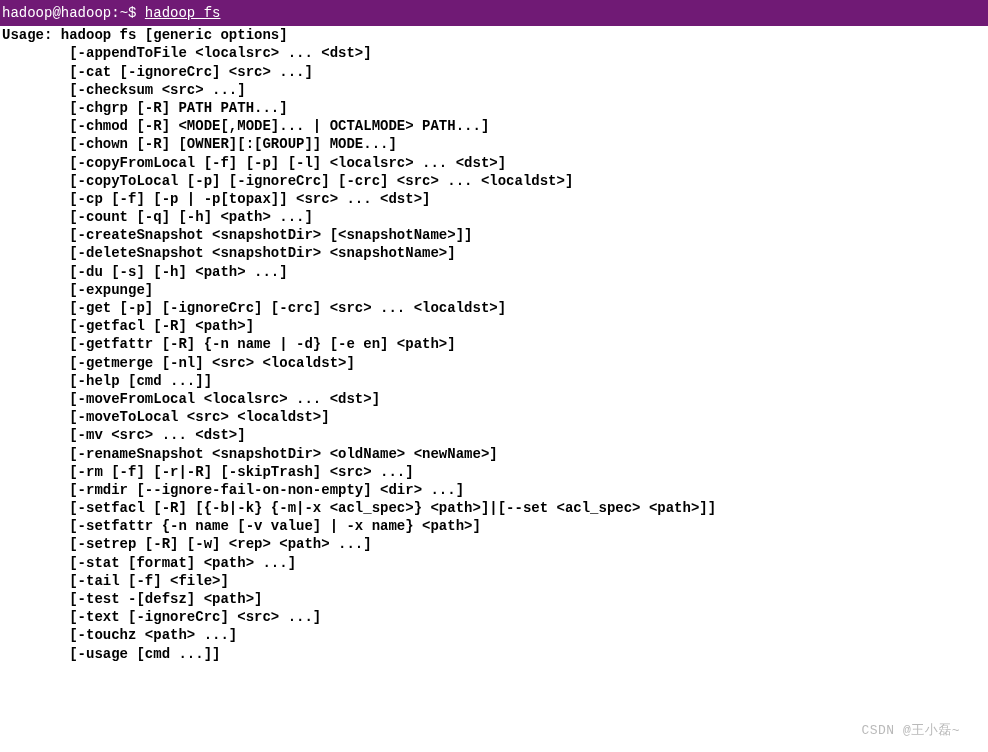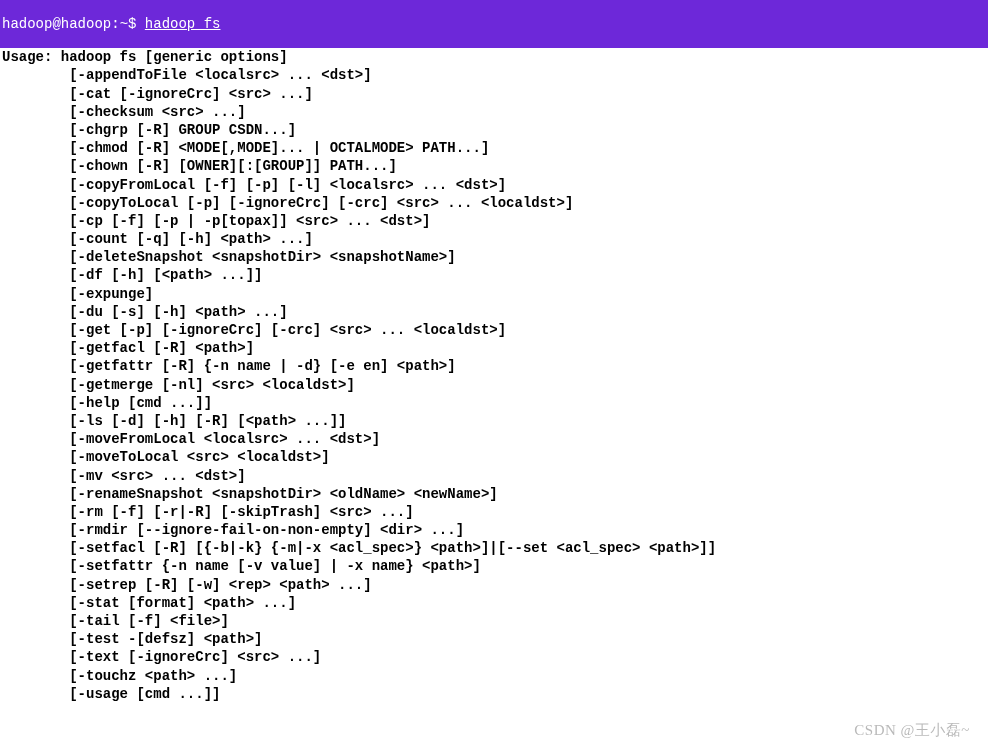--- a/index.html
+++ b/index.html
@@ -12,70 +12,69 @@
       font-family: "Courier New", Courier, monospace;
       font-size: 14px;
       line-height: 1.3;
       color: #000000;
       width: 988px;
       height: 752px;
       overflow: hidden;
       position: relative;
     }
     .prompt-line {
-      background: #6d28d9;
+      background: #701a75;
       color: #ffffff;
-      padding: 15px 2px;
+      padding: 4px 2px;
       white-space: pre;
     }
     .prompt-line .command {
       text-decoration: underline;
     }
     .output {
       white-space: pre;
       padding: 0 2px;
       font-weight: bold;
     }
     .watermark {
       position: absolute;
       bottom: 12px;
-      right: 18px;
+      right: 28px;
       color: rgba(128, 128, 128, 0.55);
-      font-family: Liberation Serif, serif;
-      font-size: 15px;
+      font-family: Liberation Mono, monospace;
+      font-size: 13px;
       letter-spacing: 0.5px;
       pointer-events: none;
     }
   </style>
 </head>
 <body>
 
 <div class="prompt-line"><span>hadoop@hadoop</span>:<span>~</span><span>$</span> <span class="command">hadoop fs</span></div>
 <div class="output">Usage: hadoop fs [generic options]</div>
 <div id="options-container">
     <div class="output">        [-appendToFile &lt;localsrc&gt; ... &lt;dst&gt;]</div>
     <div class="output">        [-cat [-ignoreCrc] &lt;src&gt; ...]</div>
     <div class="output">        [-checksum &lt;src&gt; ...]</div>
-    <div class="output">        [-chgrp [-R] GROUP CSDN...]</div>
+    <div class="output">        [-chgrp [-R] PATH PATH...]</div>
     <div class="output">        [-chmod [-R] &lt;MODE[,MODE]... | OCTALMODE&gt; PATH...]</div>
-    <div class="output">        [-chown [-R] [OWNER][:[GROUP]] PATH...]</div>
+    <div class="output">        [-chown [-R] [OWNER][:[GROUP]] MODE...]</div>
     <div class="output">        [-copyFromLocal [-f] [-p] [-l] &lt;localsrc&gt; ... &lt;dst&gt;]</div>
     <div class="output">        [-copyToLocal [-p] [-ignoreCrc] [-crc] &lt;src&gt; ... &lt;localdst&gt;]</div>
     <div class="output">        [-cp [-f] [-p | -p[topax]] &lt;src&gt; ... &lt;dst&gt;]</div>
     <div class="output">        [-count [-q] [-h] &lt;path&gt; ...]</div>
+    <div class="output">        [-createSnapshot &lt;snapshotDir&gt; [&lt;snapshotName&gt;]]</div>
     <div class="output">        [-deleteSnapshot &lt;snapshotDir&gt; &lt;snapshotName&gt;]</div>
-    <div class="output">        [-df [-h] [&lt;path&gt; ...]]</div>
+    <div class="output">        [-du [-s] [-h] &lt;path&gt; ...]</div>
     <div class="output">        [-expunge]</div>
-    <div class="output">        [-du [-s] [-h] &lt;path&gt; ...]</div>
     <div class="output">        [-get [-p] [-ignoreCrc] [-crc] &lt;src&gt; ... &lt;localdst&gt;]</div>
     <div class="output">        [-getfacl [-R] &lt;path&gt;]</div>
     <div class="output">        [-getfattr [-R] {-n name | -d} [-e en] &lt;path&gt;]</div>
     <div class="output">        [-getmerge [-nl] &lt;src&gt; &lt;localdst&gt;]</div>
     <div class="output">        [-help [cmd ...]]</div>
-    <div class="output">        [-ls [-d] [-h] [-R] [&lt;path&gt; ...]]</div>
     <div class="output">        [-moveFromLocal &lt;localsrc&gt; ... &lt;dst&gt;]</div>
     <div class="output">        [-moveToLocal &lt;src&gt; &lt;localdst&gt;]</div>
     <div class="output">        [-mv &lt;src&gt; ... &lt;dst&gt;]</div>
     <div class="output">        [-renameSnapshot &lt;snapshotDir&gt; &lt;oldName&gt; &lt;newName&gt;]</div>
     <div class="output">        [-rm [-f] [-r|-R] [-skipTrash] &lt;src&gt; ...]</div>
     <div class="output">        [-rmdir [--ignore-fail-on-non-empty] &lt;dir&gt; ...]</div>
     <div class="output">        [-setfacl [-R] [{-b|-k} {-m|-x &lt;acl_spec&gt;} &lt;path&gt;]|[--set &lt;acl_spec&gt; &lt;path&gt;]]</div>
     <div class="output">        [-setfattr {-n name [-v value] | -x name} &lt;path&gt;]</div>
     <div class="output">        [-setrep [-R] [-w] &lt;rep&gt; &lt;path&gt; ...]</div>
     <div class="output">        [-stat [format] &lt;path&gt; ...]</div>

